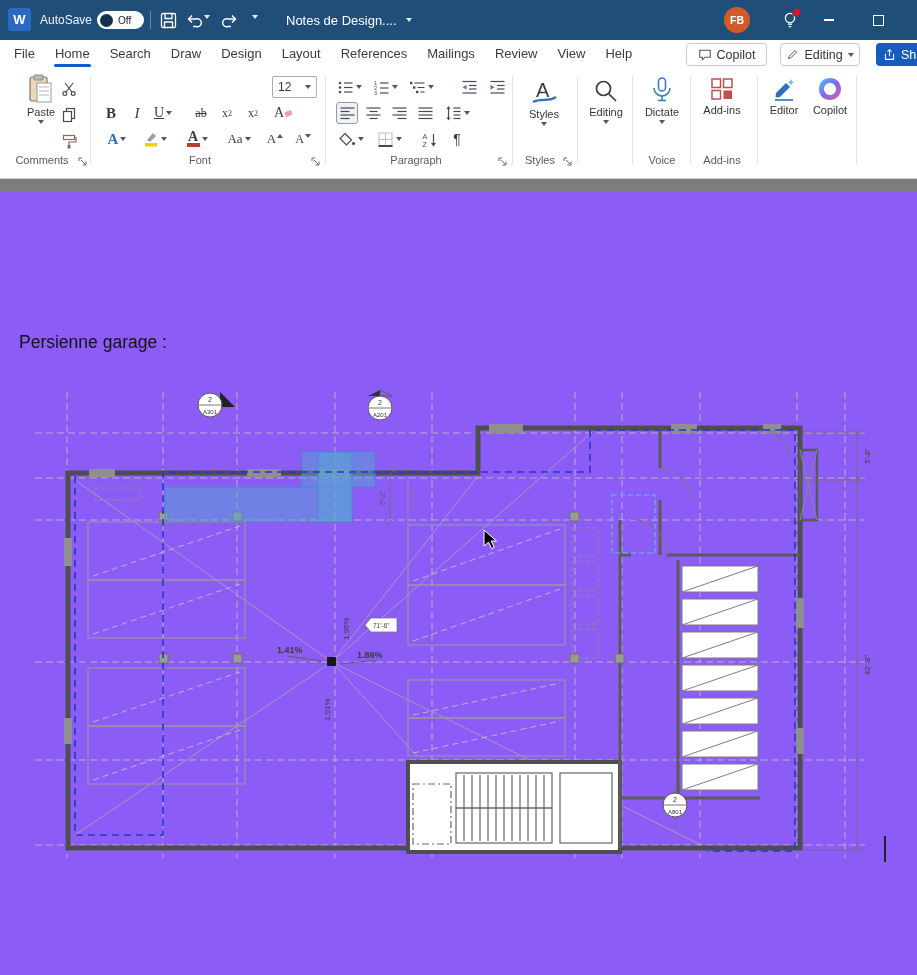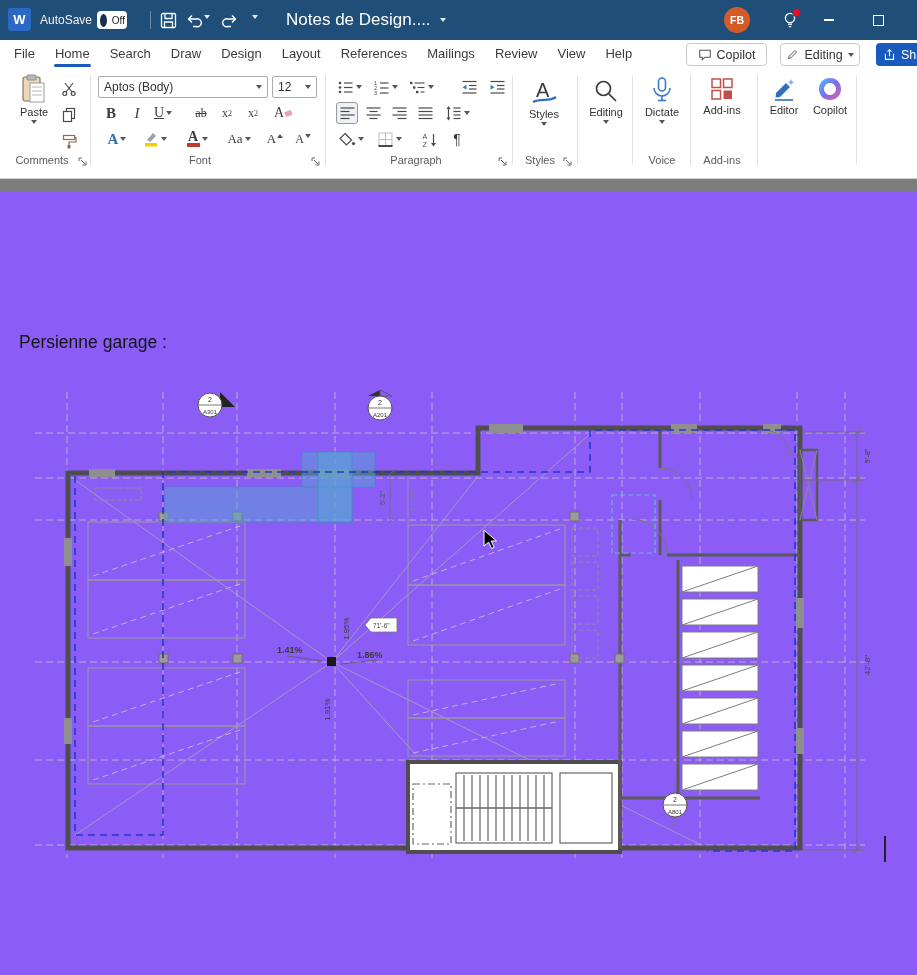--- a/index.html
+++ b/index.html
@@ -4,29 +4,29 @@
 <style>
   html,body{margin:0;padding:0}
   body{width:917px;height:975px;position:relative;overflow:hidden;background:#fff;
        font-family:"Liberation Sans",sans-serif;-webkit-font-smoothing:antialiased}
   .ab{position:absolute}
   
   .titlebar{position:absolute;left:0;top:0;width:917px;height:40px;background:#1f4e79;color:#fff}
   .word-logo{left:8px;top:8px;width:23px;height:23px;background:#2b69c4;border-radius:3px;
              display:flex;align-items:center;justify-content:center;font-weight:bold;font-size:13px;color:#fff}
   .autosave-label{left:40px;top:13px;font-size:12px;color:#f2f2f2}
-  .autosave-toggle{left:97px;top:11px;width:30px;height:18px;background:#fff;border-radius:4px;
+  .autosave-toggle{left:97px;top:11px;width:47px;height:18px;background:#fff;border-radius:9px;
                    display:flex;align-items:center;padding:0 2px;box-sizing:border-box}
   .autosave-knob{width:13px;height:13px;border-radius:50%;background:#16314f;margin-left:1px}
   .autosave-state{font-size:10px;color:#1b1b1b;margin-left:5px}
   .tb-div{width:1px;height:18px;background:rgba(255,255,255,.35);top:11px}
   .tb-btn{top:8px;width:24px;height:24px;display:flex;align-items:center;justify-content:center}
   .chev-w{width:0;height:0;border-left:3.5px solid transparent;border-right:3.5px solid transparent;border-top:4px solid #e9e9e9}
   .chev-g{width:0;height:0;border-left:3.5px solid transparent;border-right:3.5px solid transparent;border-top:4px solid #565656}
-  .doc-title{left:286px;top:0;height:40px;display:flex;align-items:center;gap:9px;font-size:17px;color:#fff}
+  .doc-title{left:286px;top:0;height:40px;display:flex;align-items:center;gap:9px;font-size:13px;color:#fff}
   .search-box{left:443px;top:6px;width:254px;height:27px;background:#e7eaee;border-radius:4px;
               display:flex;align-items:center;padding:0 10px;box-sizing:border-box;gap:7px}
   .search-input{border:none;background:transparent;outline:none;font-size:13px;color:#333;width:200px}
   .search-input::placeholder{color:#5c5f63}
   .avatar{left:724px;top:7px;width:26px;height:26px;border-radius:50%;background:#d35b28;color:#fff;
           display:flex;align-items:center;justify-content:center;font-size:10.5px;font-weight:bold}
   .bulb-wrap{left:778px;top:8px;width:24px;height:24px;display:flex;align-items:center;justify-content:center}
   .red-dot{position:absolute;right:1px;top:0;width:7px;height:7px;border-radius:50%;background:#e81123;border:1px solid #1f4e79}
   .win-btn{top:0;width:45px;height:40px;display:flex;align-items:center;justify-content:center}
   .min-glyph{width:10px;height:1.5px;background:#fff}
@@ -153,21 +153,21 @@
       <path d="M3,7 V14 H13 V7" fill="none" stroke="#fff" stroke-width="1.3"></path>
       <line x1="8" y1="10" x2="8" y2="2" stroke="#fff" stroke-width="1.3"></line>
       <path d="M5.5,4.5 L8,2 L10.5,4.5" fill="none" stroke="#fff" stroke-width="1.3"></path>
     </svg>
     <span>Share</span>
   </div>
 </div>
 
 <div class="ribbon">
 
-  <div class="bigbtn" style="left:12px;top:6px;width:44px">
+  <div class="bigbtn" style="left:19px;top:6px;width:44px">
     <svg width="26" height="30" viewBox="0 0 26 30">
       <rect x="2" y="3" width="17" height="24" rx="2" fill="#e8d9bd" stroke="#8a7355" stroke-width="1.2"></rect>
       <rect x="6" y="1" width="9" height="5" rx="1" fill="#b9b9b9" stroke="#8a8a8a"></rect>
       <rect x="9" y="9" width="14" height="19" fill="#fff" stroke="#9a9a9a"></rect>
       <line x1="11" y1="13" x2="21" y2="13" stroke="#b5b5b5"></line>
       <line x1="11" y1="17" x2="21" y2="17" stroke="#b5b5b5"></line>
       <line x1="11" y1="21" x2="21" y2="21" stroke="#b5b5b5"></line>
     </svg>
     <span>Paste</span>
     <span class="chev-g"></span>
@@ -194,24 +194,20 @@
     </svg>
   </div>
   <div class="glabel" style="left:6px;width:72px">Comments</div>
   <div class="launcher" style="left:77px">
     <svg width="9" height="9" viewBox="0 0 9 9">
         <path d="M1,1 H4 M1,1 V4 M3,3 L7,7 M8,4.5 V8 H4.5" fill="none" stroke="#666" stroke-width="1"></path>
       </svg>
   </div>
   <div class="gsep" style="left:90px"></div>
 
-  <div class="combo" style="left:98px;top:8px;width:170px">
-    <span>Aptos (Body)</span>
-    <span class="chev-g"></span>
-  </div>
   <div class="combo" style="left:272px;top:8px;width:45px">
     <span>12</span>
     <span class="chev-g"></span>
   </div>
   <div class="sbtn serif fB" style="left:100px;top:34px">B</div>
   <div class="sbtn serif fI" style="left:126px;top:34px">I</div>
   <div class="sbtn wide serif" style="left:148px;top:34px">
     <span class="fU">U</span>
     <span class="chev-g"></span>
   </div>

